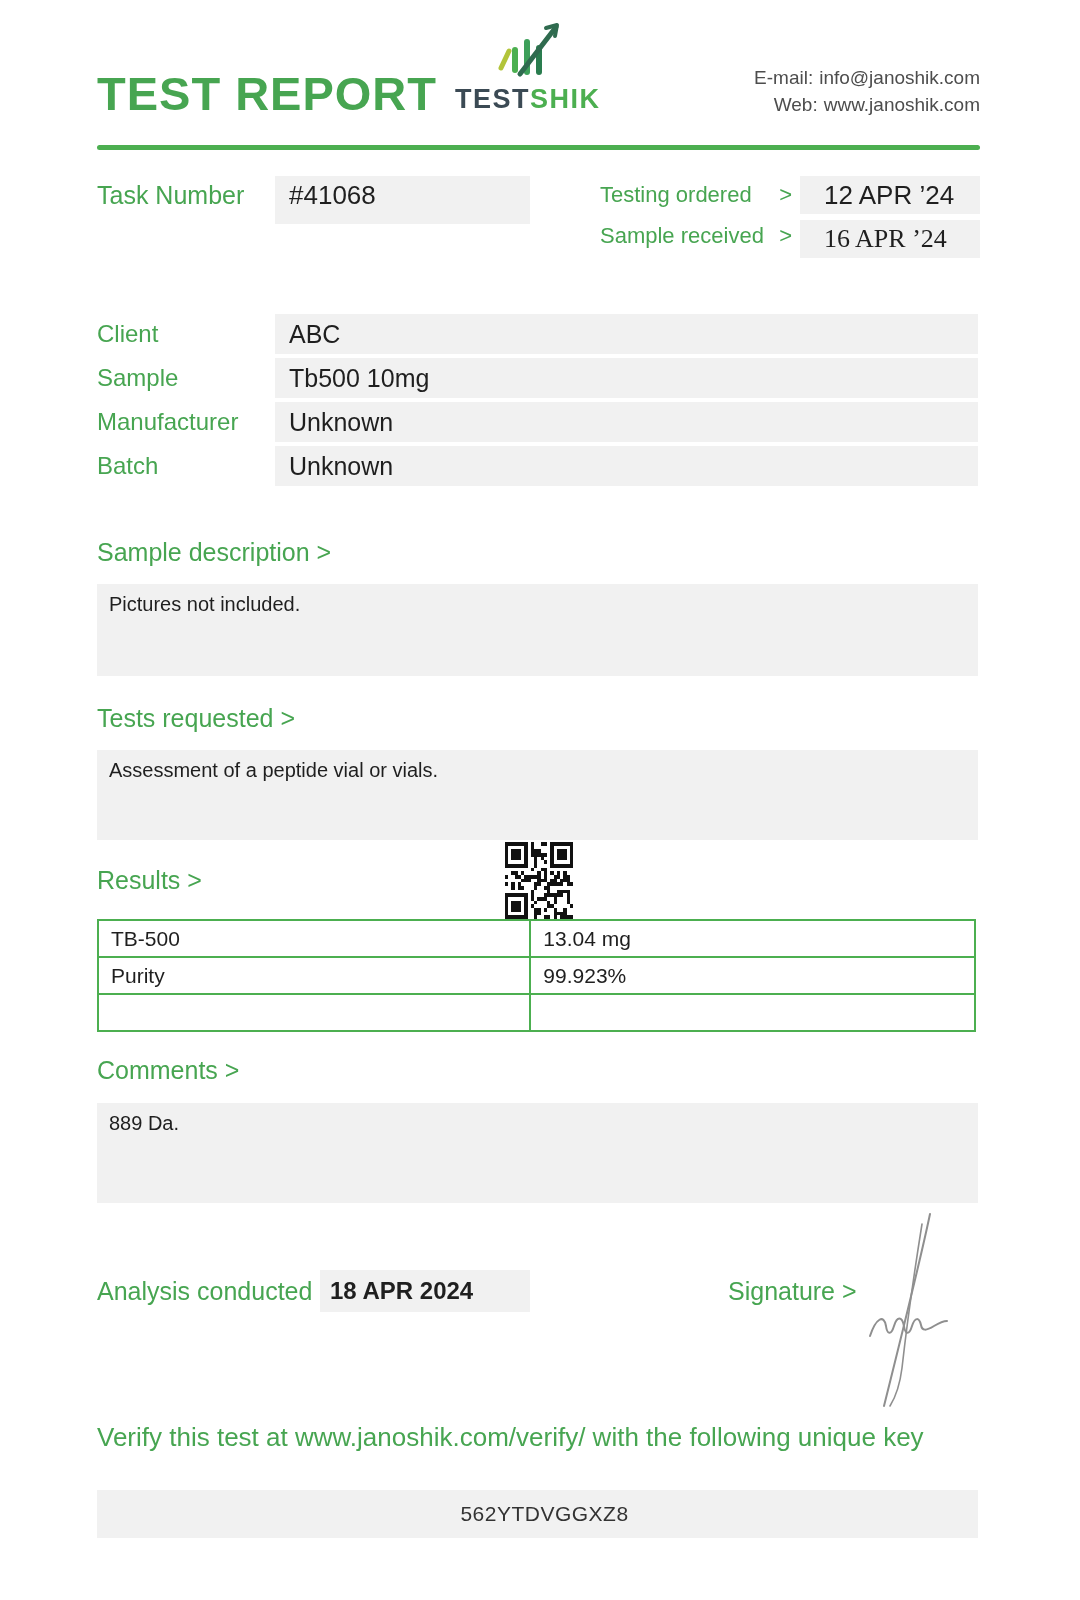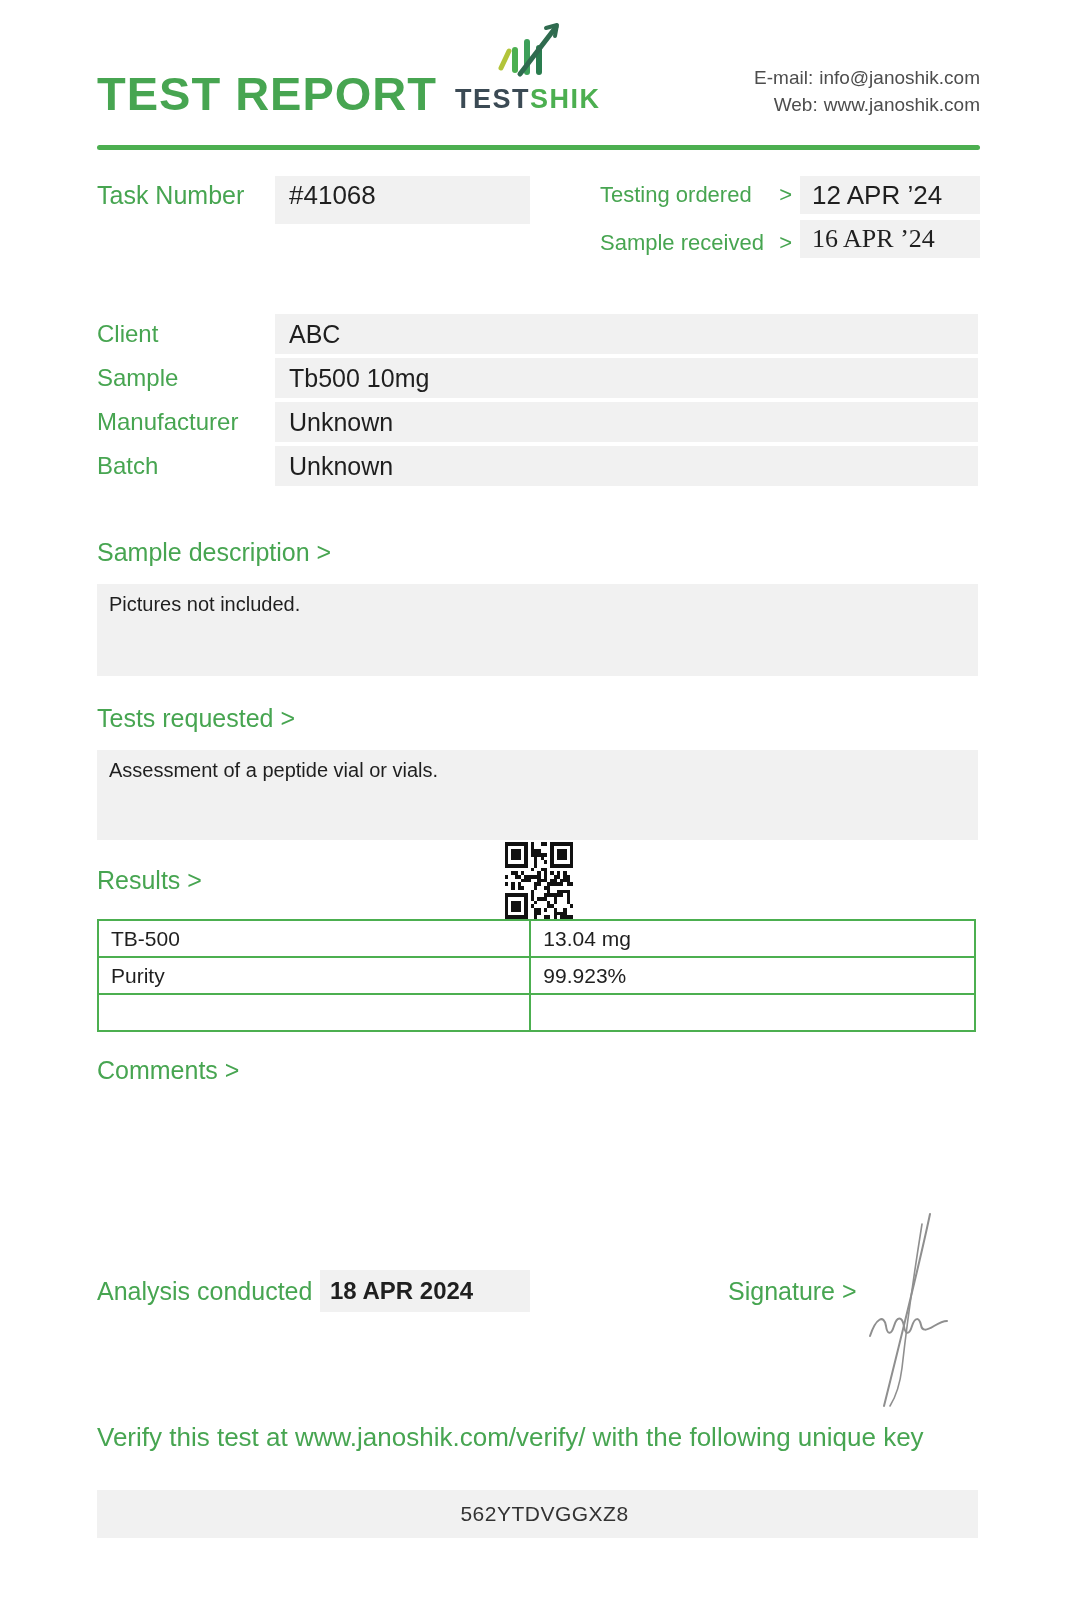--- a/index.html
+++ b/index.html
@@ -28,24 +28,24 @@
   .divider{left:97px;top:145px;width:883px;height:5px;border-radius:3px;background:var(--accent);}
 
   
   .field-label{color:var(--green);text-align:right;}
   .task-label{left:97px;top:176px;height:38px;line-height:38px;font-size:25px;}
   .task-box{left:275px;top:176px;width:255px;height:48px;}
   .gbox{background:var(--box);}
   .gbox .val{display:block;padding-left:14px;font-size:26px;font-weight:500;color:var(--ink);}
   .task-box .val{line-height:38px;}
   .date-label{left:600px;width:192px;height:38px;line-height:38px;font-size:22px;display:flex;justify-content:space-between;color:var(--green);align-items:flex-end;}
-  .dl1{top:176px;} .dl2{top:224px;}
+  .dl1{top:176px;} .dl2{top:217px;}
   .date-box{left:800px;width:180px;height:38px;}
   .db1{top:176px;} .db2{top:220px;font-family:Liberation Serif, serif;}
-  .date-box .val{line-height:38px;padding-left:12px;}
+  .date-box .val{line-height:38px;padding-left:24px;}
 
   
   .info-label{left:97px;height:40px;line-height:40px;font-size:24px;color:var(--green);}
   .info-box{left:275px;width:703px;height:40px;}
   .info-box .val{line-height:40px;font-size:25px;}
 
   
   .section-h{left:97px;font-size:25px;color:var(--green);font-weight:500;}
   .content-box{left:97px;width:881px;background:var(--box);}
   .content-box .txt{display:block;padding:9px 0 0 12px;font-size:20px;color:var(--ink);font-weight:500;}
@@ -290,20 +290,23 @@
         <td>99.923%</td>
       </tr>
       <tr>
         <td class="c1"></td>
         <td></td>
       </tr>
     </tbody>
   </table>
 
   <div class="abs section-h" style="top:1056px">Comments &gt;</div>
+  <div class="abs content-box" style="top:1103px;height:100px">
+    <span class="txt">889 Da.</span>
+  </div>
 
   <div class="abs analysis-label field-label">Analysis conducted &gt;</div>
   <div class="abs analysis-box gbox">
     <span class="val">18 APR 2024</span>
   </div>
 
   <div class="abs signature-label field-label">Signature &gt;</div>
   <svg class="abs signature" viewBox="0 0 96 196" fill="none">
     <path d="M74 2 C64 50 44 130 28 194" stroke="#8f8f8f" stroke-width="2" stroke-linecap="round"></path>
     <path d="M66 12 C58 62 50 120 46 156 C44 172 39 186 34 194" stroke="#8f8f8f" stroke-width="1.6" stroke-linecap="round"></path>

